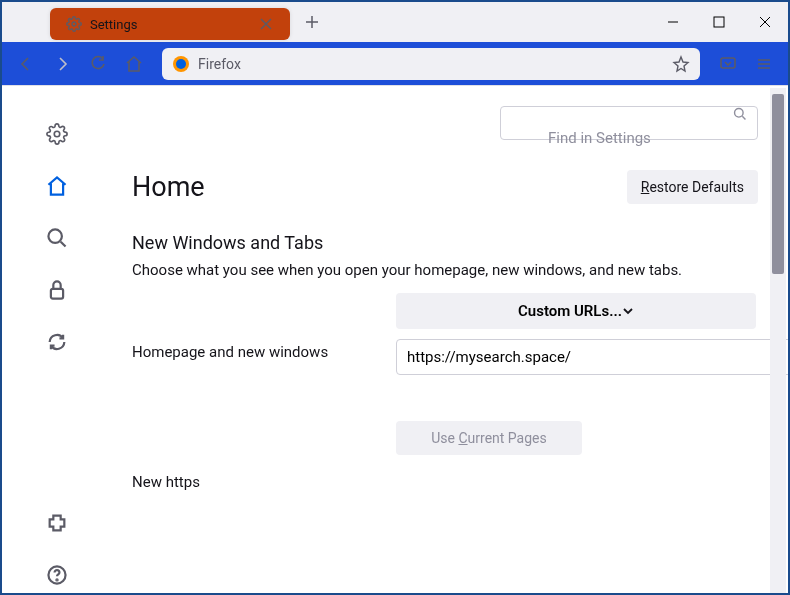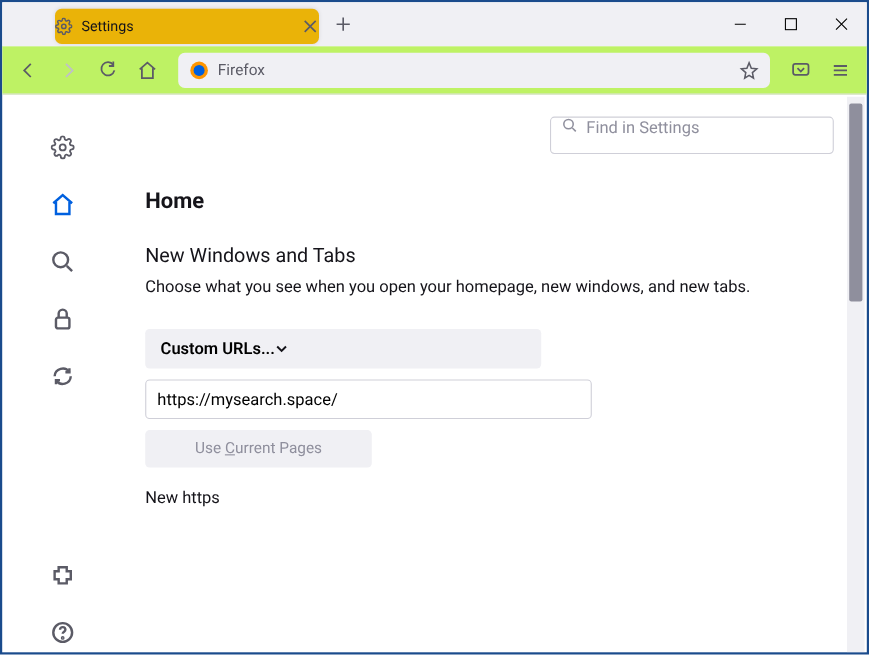--- a/index.html
+++ b/index.html
@@ -1,60 +1,60 @@
 <!DOCTYPE html>
 <html><head>
 <meta charset="utf-8">
 <style>
 * { margin: 0; padding: 0; box-sizing: border-box; font-family: -apple-system, BlinkMacSystemFont, "Segoe UI", Roboto, sans-serif; }
 body { width: 790px; height: 595px; background: #fff; border: 2px solid #1a4b8c; overflow: hidden; position: relative; }
 
 .titlebar { height: 40px; background: #f0f0f4; display: flex; align-items: center; padding: 0 8px; position: relative; }
-.tab { display: flex; align-items: center; background: #eab308; border-radius: 6px; height: 32px; padding: 0 0; margin-top: 4px; margin-left: 40px; width: 240px; box-shadow: 0 0 4px rgba(0,0,0,0.1); gap: 8px; }
+.tab { display: flex; align-items: center; background: #c2410c; border-radius: 6px; height: 32px; padding: 0 16px; margin-top: 4px; margin-left: 40px; width: 240px; box-shadow: 0 0 4px rgba(0,0,0,0.1); gap: 8px; }
 .tab-title { flex: 1; font-size: 13px; color: #15141a; }
 .tab-close { width: 16px; height: 16px; display: flex; align-items: center; justify-content: center; color: #5b5b66; cursor: pointer; }
 .newtab { width: 28px; height: 28px; display: flex; align-items: center; justify-content: center; margin-left: 8px; color: #5b5b66; cursor: pointer; }
 .window-controls { position: absolute; right: 0; top: 0; display: flex; height: 40px; }
 .wc-btn { width: 46px; height: 40px; display: flex; align-items: center; justify-content: center; color: #000; cursor: pointer; }
 
-.toolbar { height: 44px; background: #bef264; display: flex; align-items: center; padding: 0 8px; gap: 4px; border-bottom: 1px solid #e0e0e6; }
+.toolbar { height: 44px; background: #1d4ed8; display: flex; align-items: center; padding: 0 8px; gap: 4px; border-bottom: 1px solid #e0e0e6; }
 .tb-btn { width: 32px; height: 32px; display: flex; align-items: center; justify-content: center; border-radius: 4px; color: #5b5b66; cursor: pointer; }
 .tb-btn.disabled { color: #bfbfc9; }
 .urlbar { flex: 1; height: 32px; background: #f0f0f4; border-radius: 6px; display: flex; align-items: center; padding: 0 10px; margin: 0 8px; gap: 8px; }
 .urlbar-identity { font-size: 14px; color: #5b5b66; }
 .urlbar-url { font-size: 14px; color: #5b5b66; }
 .urlbar-spacer { flex: 1; }
 
 .content-area { display: flex; height: calc(595px - 84px - 4px); position: relative; }
 .sidebar { width: 110px; display: flex; flex-direction: column; align-items: center; padding-top: 30px; gap: 16px; }
 .side-btn { width: 36px; height: 36px; display: flex; align-items: center; justify-content: center; border-radius: 6px; color: #5b5b66; cursor: pointer; }
 .side-btn.active { color: #0060df; }
 
 .main { flex: 1; padding: 20px 30px 0 20px; overflow: hidden; position: relative; }
 .search-row { display: flex; justify-content: flex-end; margin-bottom: 30px; }
-.find-box { width: 258px; height: 34px; border: 1px solid #cfcfd8; border-radius: 4px; display: flex; align-items: flex-start; padding: 0 10px; gap: 8px; color: #5b5b66; }
+.find-box { width: 258px; height: 34px; border: 1px solid #cfcfd8; border-radius: 4px; display: flex; align-items: flex-end; padding: 0 10px; gap: 8px; color: #5b5b66; flex-direction: column; }
 .find-box input { border: none; outline: none; flex: 1; font-size: 15px; background: transparent; color: #15141a; }
 .find-box input::placeholder { color: #8f8f9d; }
 
 .page-head { display: flex; justify-content: space-between; align-items: center; margin-bottom: 28px; }
-.page-title { font-size: 20px; font-weight: 700; color: #15141a; }
+.page-title { font-size: 27px; font-weight: 400; color: #15141a; }
 .btn { background: #f0f0f4; border: none; border-radius: 4px; height: 34px; padding: 0 14px; font-size: 14px; color: #15141a; cursor: pointer; }
 .btn.disabled { color: #8f8f9d; }
 .btn .u { text-decoration: underline; }
 
 .section-title { font-size: 18px; font-weight: 400; color: #15141a; margin-bottom: 8px; }
-.section-desc { font-size: 15px; color: #15141a; margin-bottom: 30px; }
+.section-desc { font-size: 15px; color: #15141a; margin-bottom: 14px; }
 
 .row { display: flex; align-items: center; gap: 24px; margin-bottom: 10px; }
 .row-label { width: 240px; font-size: 15px; color: #15141a; flex-shrink: 0; }
 .row-controls { flex: 1; display: flex; flex-direction: column; gap: 10px; }
-.dropdown { height: 36px; background: #f0f0f4; border-radius: 4px; display: flex; align-items: center; justify-content: flex-start; padding: 0 14px; font-size: 15px; font-weight: 600; cursor: pointer; width: 360px; }
+.dropdown { height: 36px; background: #f0f0f4; border-radius: 4px; display: flex; align-items: center; justify-content: center; padding: 0 14px; font-size: 15px; font-weight: 600; cursor: pointer; width: 360px; }
 .text-input { height: 36px; border: 1px solid #cfcfd8; border-radius: 4px; padding: 0 10px; font-size: 15px; width: 406px; }
 .btn-row { display: flex; gap: 10px; }
-.btn-row .btn { width: 206px; text-align: center; }
+.btn-row .btn { width: 186px; text-align: center; margin-top: 36px; }
 
 .scrollbar { position: absolute; right: 2px; top: 86px; width: 16px; height: calc(595px - 90px); background: #f0f0f4; }
 .thumb { position: absolute; right: 2px; width: 12px; background: #8f8f9d; border-radius: 2px; }
 
 svg { display: block; }
 </style>
 </head>
 <body>
 
 <div class="titlebar">
@@ -200,26 +200,28 @@
               <circle cx="7.5" cy="7.5" r="5.5"></circle>
               <path d="M12 12 L16 16"></path>
             </svg>
           </span>
         <input type="text" placeholder="Find in Settings" style="">
       </div>
     </div>
 
     <div class="page-head">
       <div class="page-title">Home</div>
+      <button class="btn"><span class="u">R</span>estore Defaults</button>
     </div>
 
     <div class="section-title">New Windows and Tabs</div>
     <div class="section-desc">Choose what you see when you open your homepage, new windows, and new tabs.</div>
 
     <div class="row" style="align-items:flex-start">
+      <div class="row-label" style="margin-top:50px">Homepage and new windows</div>
       <div class="row-controls">
         <div class="dropdown">
           <span>Custom URLs...</span>
           <span>
               <svg width="12" height="12" viewBox="0 0 12 12" fill="none" stroke="#15141a" stroke-width="1.8">
                 <path d="M2 4 L6 8 L10 4"></path>
               </svg>
             </span>
         </div>
         <input class="text-input" value="https://mysearch.space/" style="">

